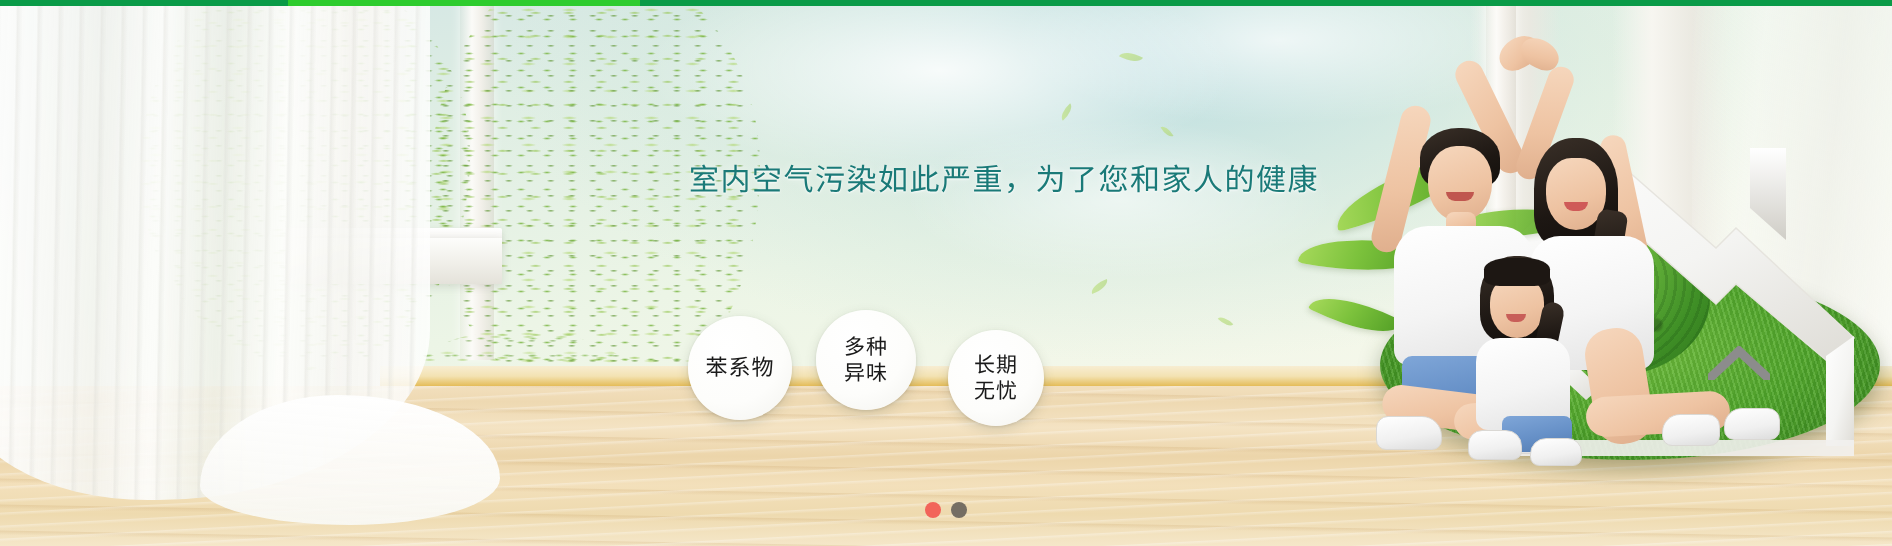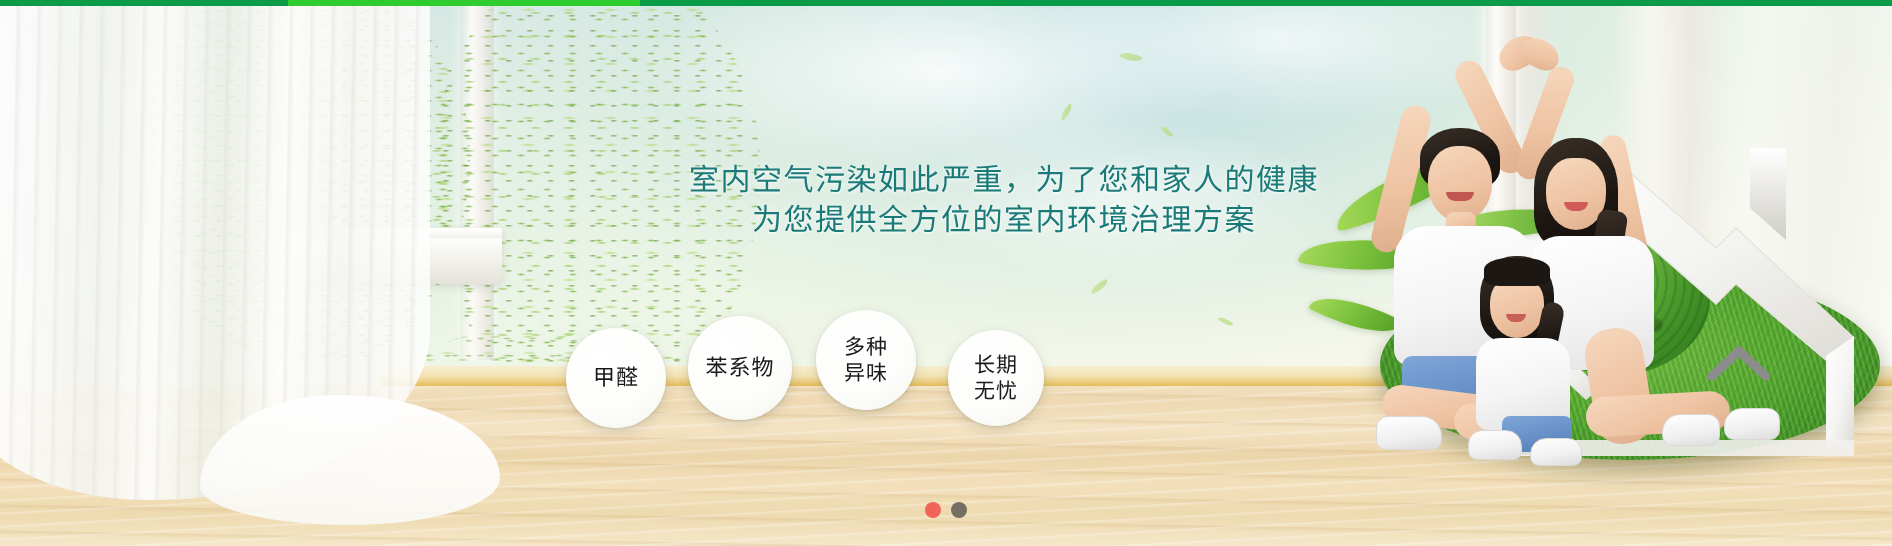--- a/index.html
+++ b/index.html
@@ -411,28 +411,24 @@
     <div class="part hair" style="left:158px;top:242px;width:22px;height:58px;border-radius:12px;transform:rotate(12deg);"></div>
     <div class="part shirt" style="left:96px;top:278px;width:94px;height:92px;border-radius:24px 24px 12px 12px;"></div>
     <div class="part shorts" style="left:122px;top:356px;width:70px;height:36px;border-radius:8px 8px 16px 16px;"></div>
     <div class="part shoe" style="left:88px;top:370px;width:54px;height:30px;border-radius:14px 16px 9px 9px;"></div>
     <div class="part shoe" style="left:150px;top:378px;width:52px;height:28px;border-radius:16px 14px 9px 9px;"></div>
   </div>
 
   <div class="headline">
     <div class="headline-inner">
       <div class="headline-line">室内空气污染如此严重，为了您和家人的健康</div>
-      <div class="headline-line">为您提供全方位的室内环境治理方案</div>
     </div>
   </div>
 
   <div class="badges">
-    <div class="badge badge-1">
-      <span class="b-line">甲醛</span>
-    </div>
     <div class="badge badge-2">
       <span class="b-line">苯系物</span>
     </div>
     <div class="badge badge-3">
       <span class="b-line">多种</span>
       <span class="b-line">异味</span>
     </div>
     <div class="badge badge-4">
       <span class="b-line">长期</span>
       <span class="b-line">无忧</span>

